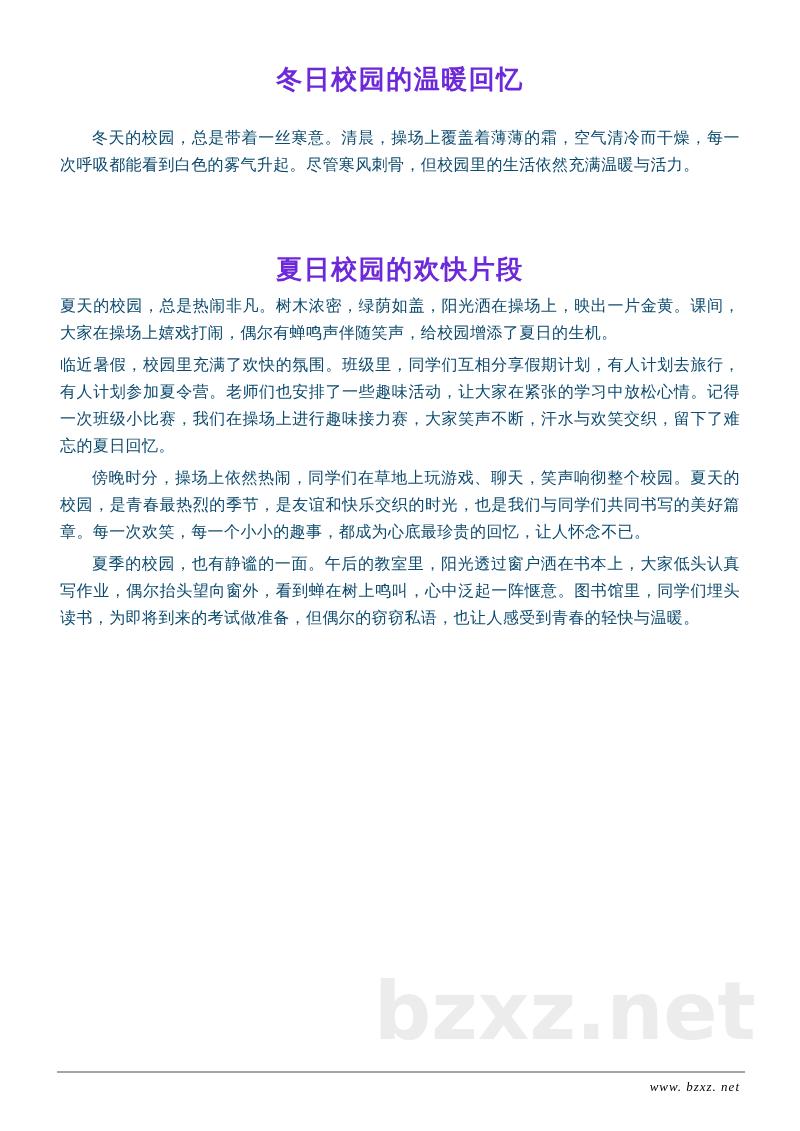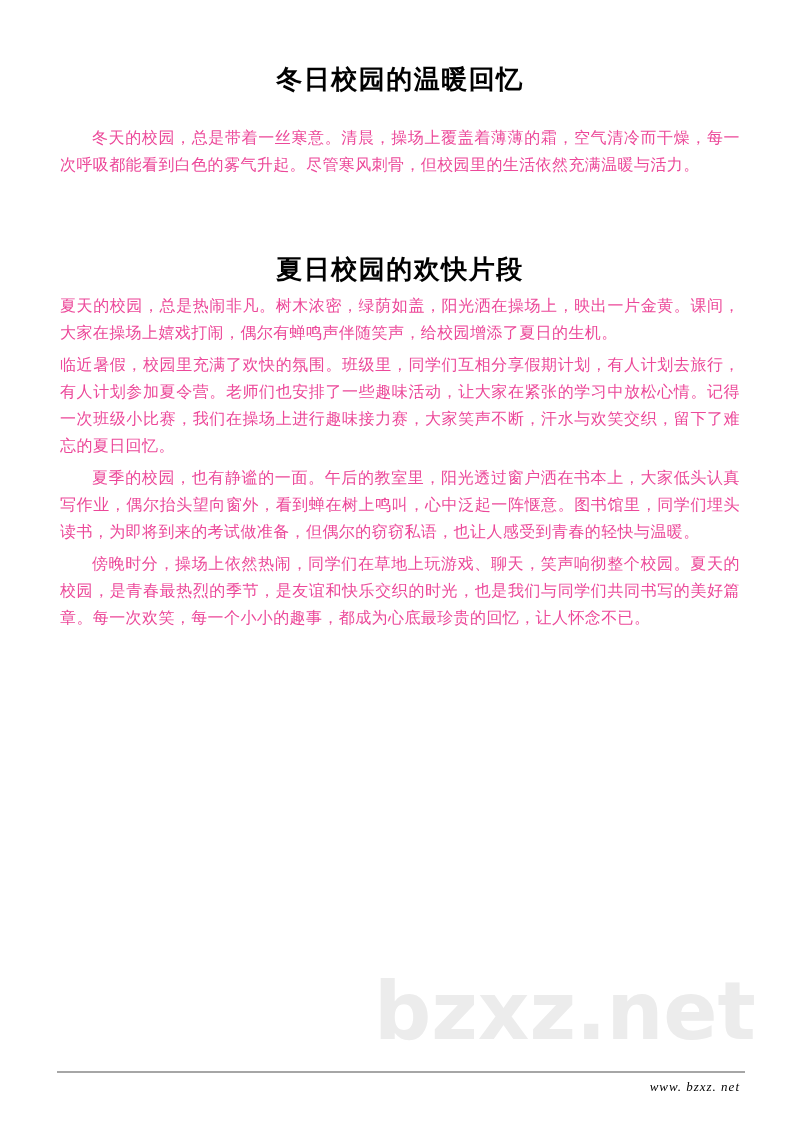--- a/index.html
+++ b/index.html
@@ -18,33 +18,33 @@
   .content {
     padding: 64px 60px 0 60px;
   }
   .essay-title {
     margin: 0 0 30px 0;
     font-family: "Liberation Sans", sans-serif;
     font-weight: bold;
     font-size: 26px;
     line-height: 30px;
     text-align: center;
-    color: #000000;
+    color: #6d28d9;
     letter-spacing: 1.5px;
   }
   .title-2 {
     margin-top: 76px;
     margin-bottom: 8px;
   }
   .para {
     margin: 0 0 5px 0;
     font-size: 16px;
     line-height: 27px;
     text-align: justify;
-    color: #ec4899;
+    color: #0c4a6e;
     letter-spacing: 0.4px;
   }
   .indent {
     text-indent: 2em;
   }
   .watermark {
     position: absolute;
     left: 374px;
     top: 972px;
     font-family: "DejaVu Sans", sans-serif;
@@ -84,22 +84,22 @@
 
     <section>
       <h1 class="essay-title">冬日校园的温暖回忆</h1>
       <p class="para indent">冬天的校园，总是带着一丝寒意。清晨，操场上覆盖着薄薄的霜，空气清冷而干燥，每一次呼吸都能看到白色的雾气升起。尽管寒风刺骨，但校园里的生活依然充满温暖与活力。</p>
     </section>
 
     <section>
       <h1 class="essay-title title-2">夏日校园的欢快片段</h1>
       <p class="para">夏天的校园，总是热闹非凡。树木浓密，绿荫如盖，阳光洒在操场上，映出一片金黄。课间，大家在操场上嬉戏打闹，偶尔有蝉鸣声伴随笑声，给校园增添了夏日的生机。</p>
       <p class="para">临近暑假，校园里充满了欢快的氛围。班级里，同学们互相分享假期计划，有人计划去旅行，有人计划参加夏令营。老师们也安排了一些趣味活动，让大家在紧张的学习中放松心情。记得一次班级小比赛，我们在操场上进行趣味接力赛，大家笑声不断，汗水与欢笑交织，留下了难忘的夏日回忆。</p>
+      <p class="para indent">傍晚时分，操场上依然热闹，同学们在草地上玩游戏、聊天，笑声响彻整个校园。夏天的校园，是青春最热烈的季节，是友谊和快乐交织的时光，也是我们与同学们共同书写的美好篇章。每一次欢笑，每一个小小的趣事，都成为心底最珍贵的回忆，让人怀念不已。</p>
       <p class="para indent">夏季的校园，也有静谧的一面。午后的教室里，阳光透过窗户洒在书本上，大家低头认真写作业，偶尔抬头望向窗外，看到蝉在树上鸣叫，心中泛起一阵惬意。图书馆里，同学们埋头读书，为即将到来的考试做准备，但偶尔的窃窃私语，也让人感受到青春的轻快与温暖。</p>
-      <p class="para indent">傍晚时分，操场上依然热闹，同学们在草地上玩游戏、聊天，笑声响彻整个校园。夏天的校园，是青春最热烈的季节，是友谊和快乐交织的时光，也是我们与同学们共同书写的美好篇章。每一次欢笑，每一个小小的趣事，都成为心底最珍贵的回忆，让人怀念不已。</p>
     </section>
 
   </div>
 
   <div class="watermark">bzxz.net</div>
 
   <div class="footer-line"></div>
 
   <div class="footer-url">www. bzxz. net</div>
 

